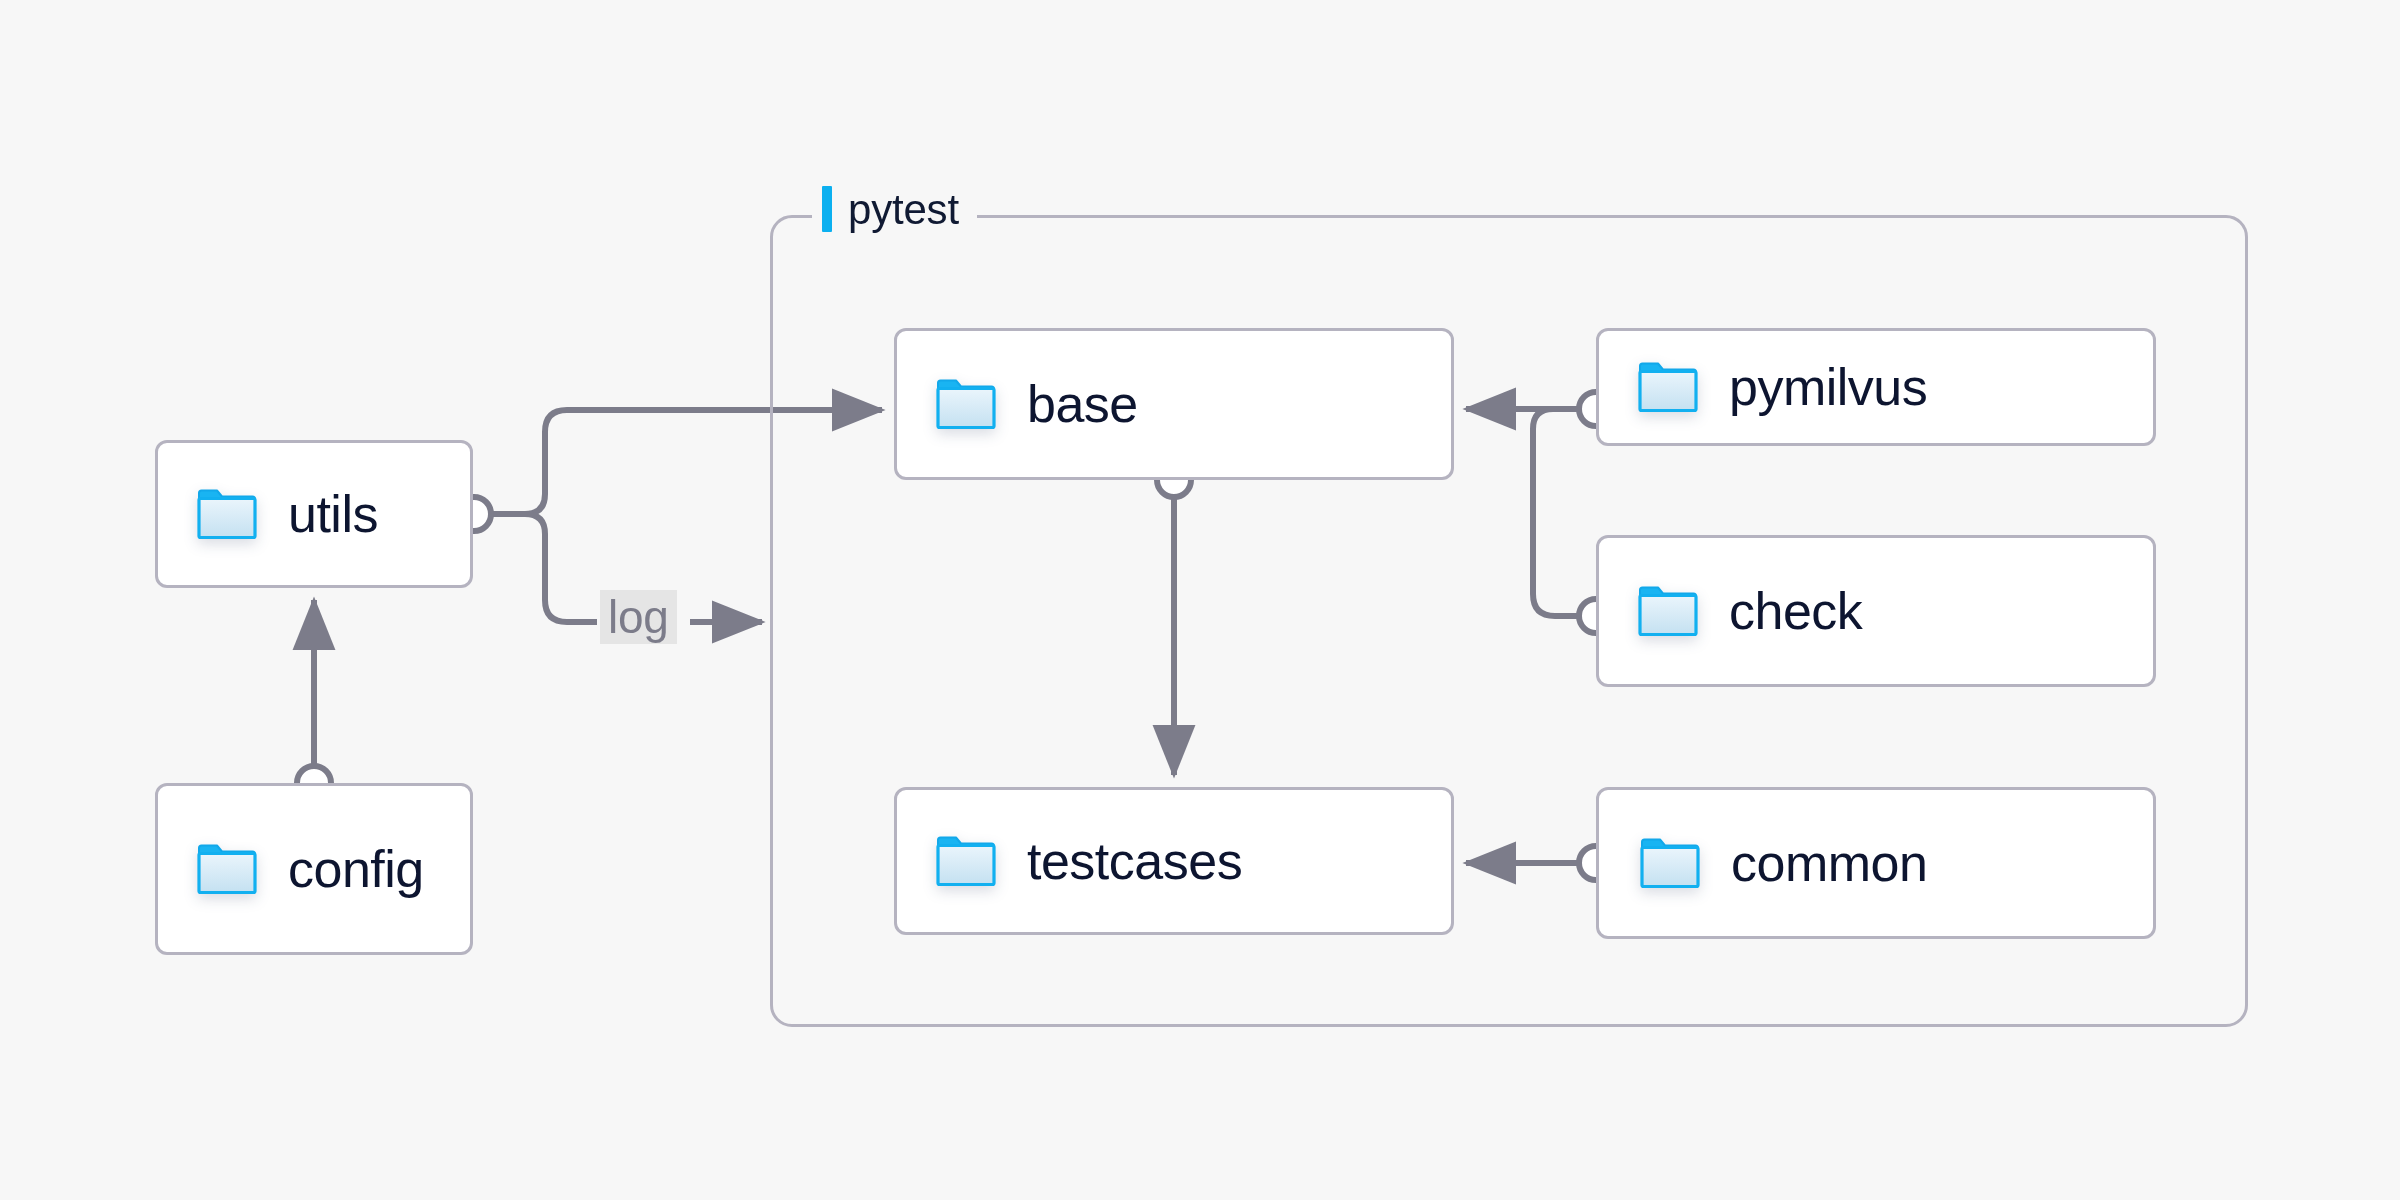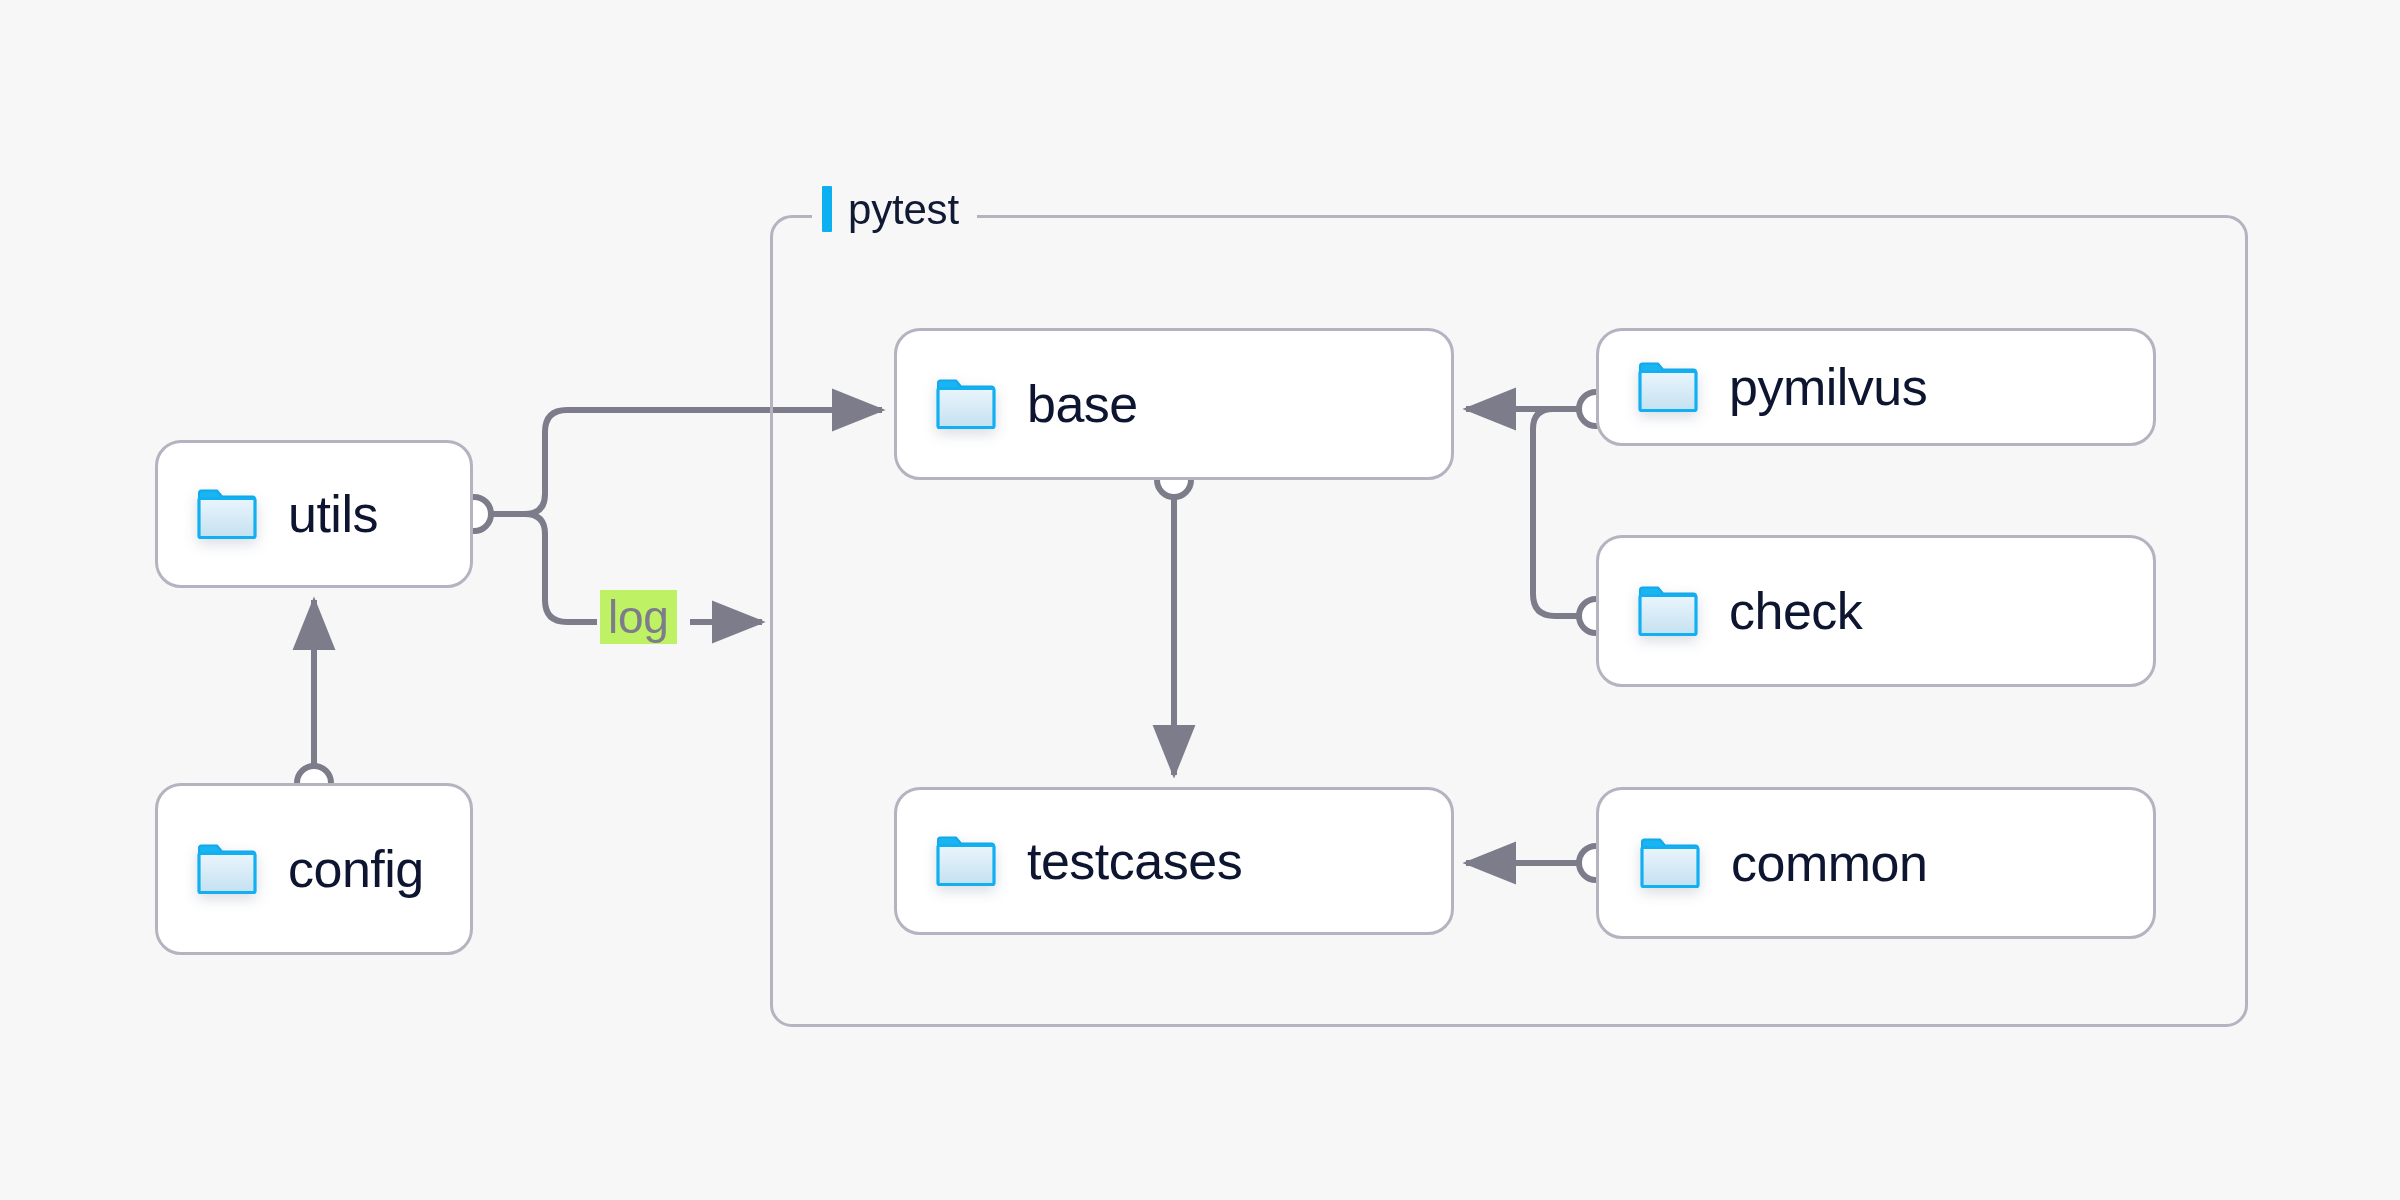--- a/index.html
+++ b/index.html
@@ -57,21 +57,21 @@
     letter-spacing: -0.2px;
     white-space: nowrap;
   }
 
   
   .node {
     position: absolute;
     box-sizing: border-box;
     background: #ffffff;
     border: 3px solid #b5b3c0;
-    border-radius: 26px;
+    border-radius: 12px;
     display: flex;
     align-items: center;
     padding-left: 38px;
     gap: 30px;
   }
   .node-label {
     font-size: 52px;
     color: #0d1530;
     letter-spacing: -0.5px;
     white-space: nowrap;
@@ -84,21 +84,21 @@
     filter: drop-shadow(0 5px 7px rgba(20,40,80,0.16));
   }
 
   
   .edge-label {
     position: absolute;
     font-size: 46px;
     color: #7c7c8a;
     letter-spacing: -0.3px;
     white-space: nowrap;
-    background: #bef264;
+    background: #e5e5e5;
     padding: 0 8px;
   }
 </style>
 </head>
 <body>
 
 <div id="canvas">
 
   <svg id="edge-layer" viewBox="0 0 2400 1200" width="2400" height="1200" xmlns="http://www.w3.org/2000/svg">
     <defs>

